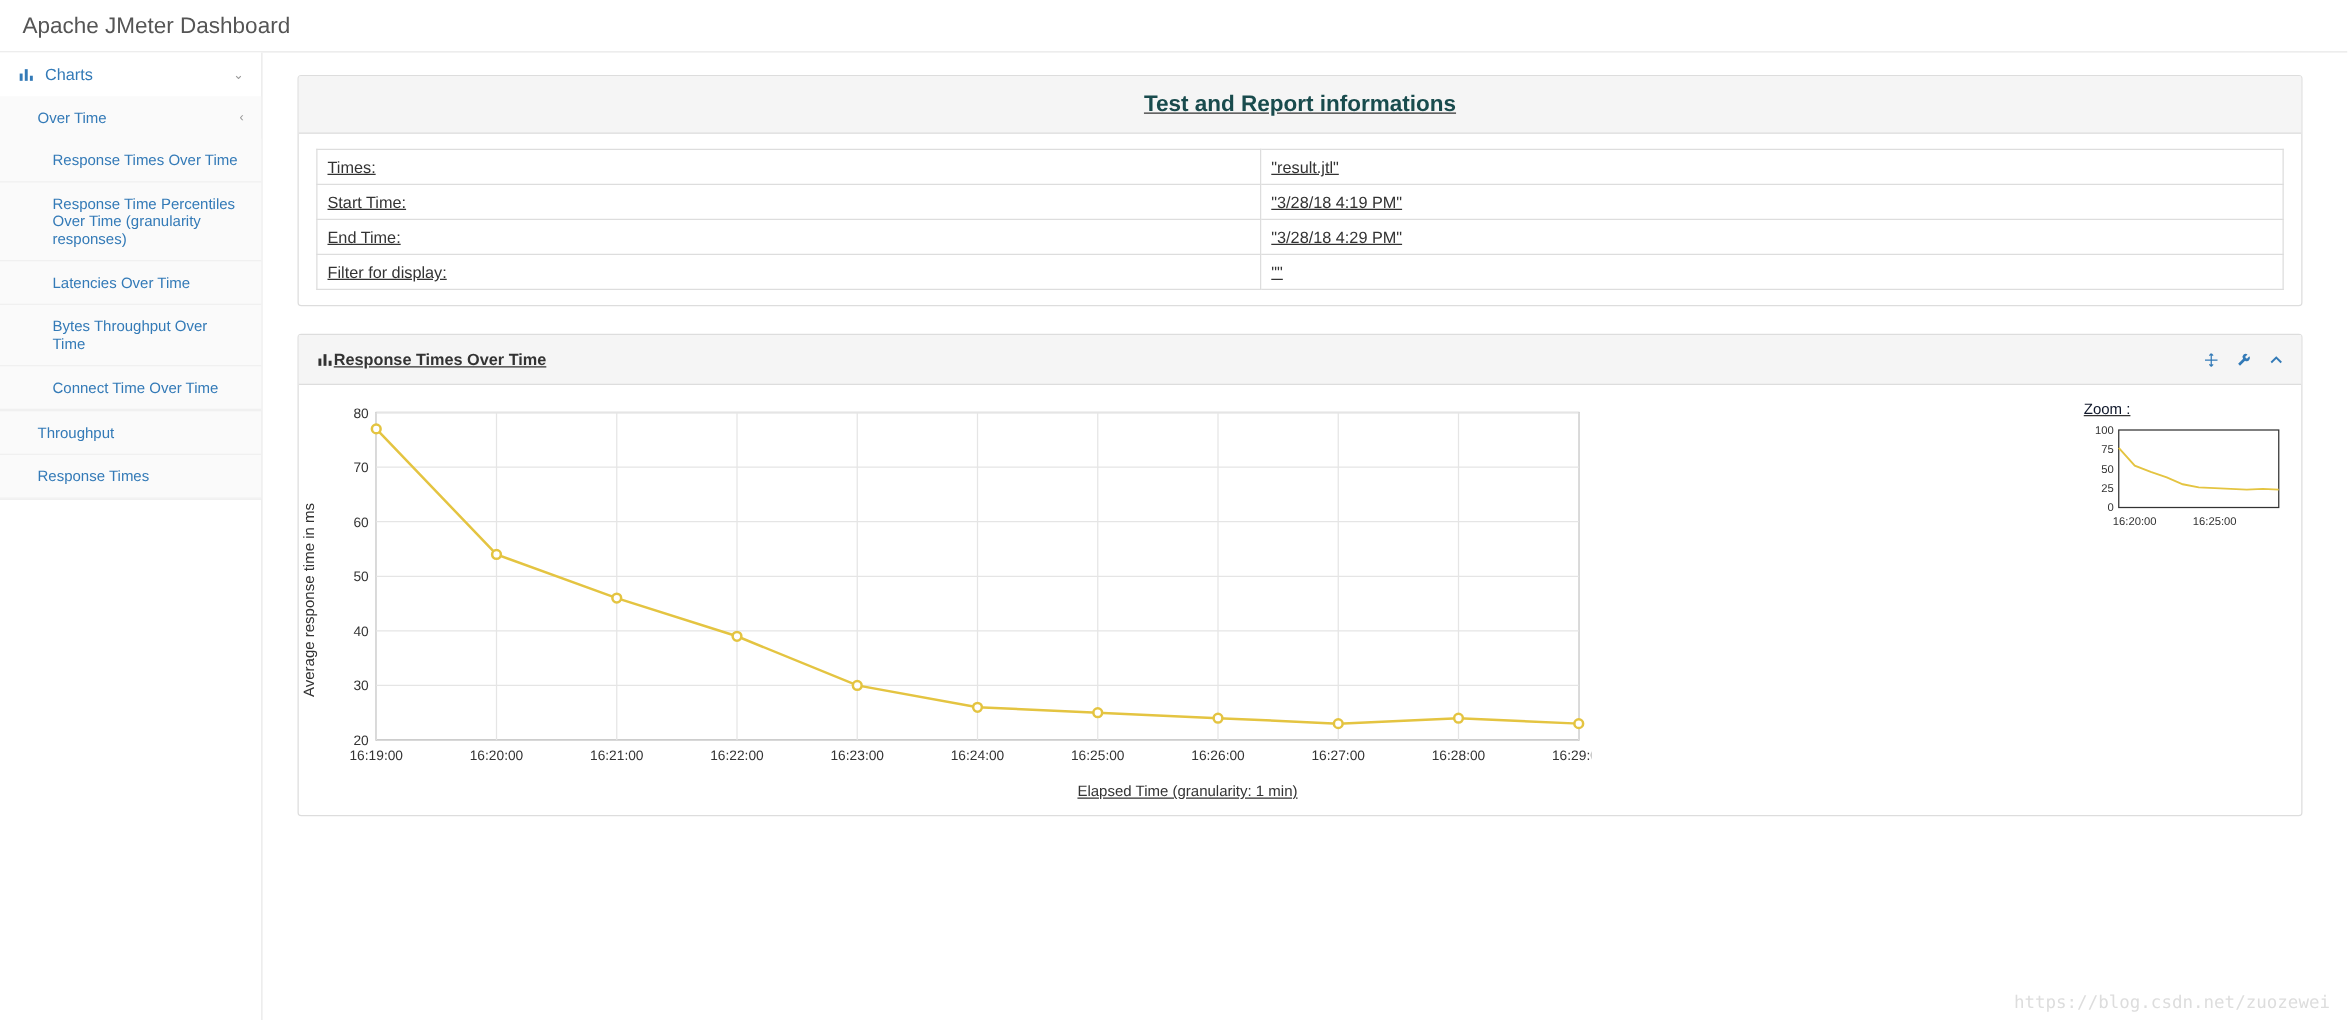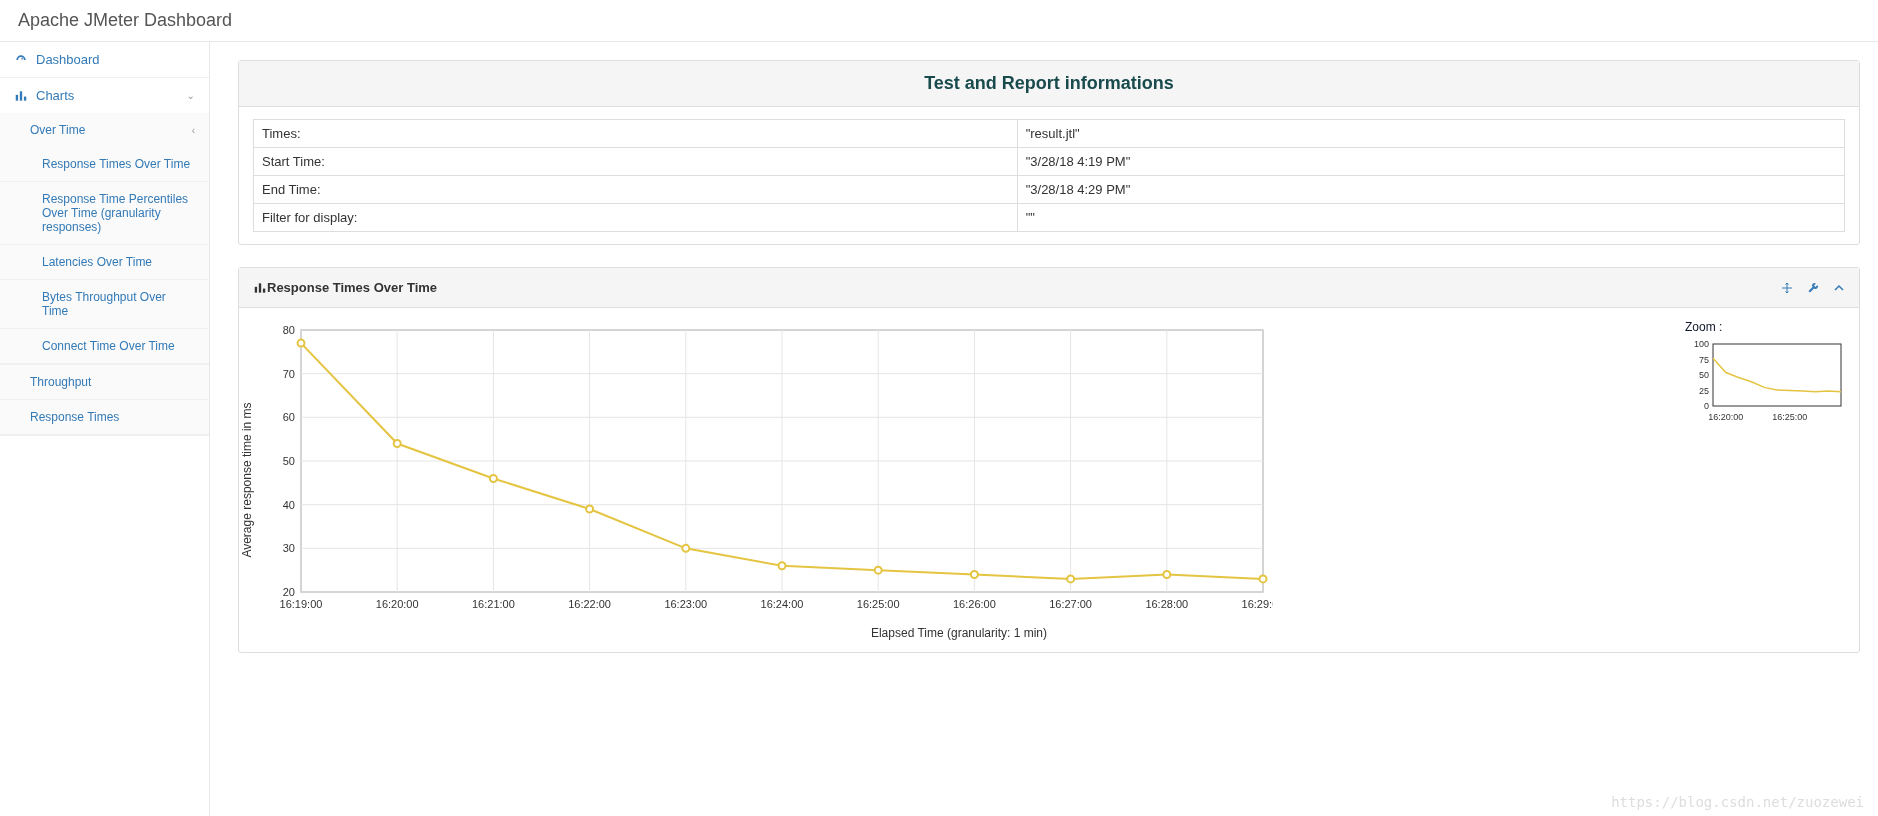--- a/index.html
+++ b/index.html
@@ -11,21 +11,21 @@
   .sidebar ul { list-style: none; }
   .sidebar li { border-bottom: 1px solid #f0f0f0; }
   .sidebar a { display: flex; align-items: center; padding: 10px 14px; color: #337ab7; text-decoration: none; cursor: pointer; }
   .sidebar a .spacer { flex: 1; }
   .sidebar .section > a { font-size: 13px; }
   .sidebar .sub { background: #fafafa; }
   .sidebar .sub a { padding: 10px 14px 10px 30px; font-size: 12px; }
   .sidebar .sub2 a { padding-left: 42px; }
   .sidebar .icon { width: 14px; height: 14px; margin-right: 8px; display: inline-flex; align-items: center; justify-content: center; }
   .chev { font-size: 10px; color: #999; }
-  .content { flex: 1; padding: 18px 18px 18px 28px; }
+  .content { flex: 1; padding: 18px 36px 18px 28px; text-decoration: underline; }
   .panel { border: 1px solid #ddd; border-radius: 3px; margin-bottom: 22px; background: #fff; }
   .panel-hd { background: #f5f5f5; padding: 12px 14px; border-bottom: 1px solid #ddd; display: flex; align-items: center; }
   .panel-hd.center { justify-content: center; }
   .panel-hd h2 { font-size: 18px; font-weight: 700; color: #194B4D; }
   .panel-hd .title { font-size: 13px; font-weight: 700; color: #333; display: flex; align-items: center; }
   .panel-hd .tools { margin-left: auto; display: flex; gap: 14px; color: #337ab7; }
   .panel-hd .tools span { cursor: pointer; }
   .panel-body { padding: 12px 14px; }
   table.info { width: 100%; border-collapse: collapse; }
   table.info td { border: 1px solid #ddd; padding: 6px 8px; font-size: 13px; color: #333; }
@@ -43,30 +43,20 @@
 </head>
 <body>
 
 <div class="header">
   <h1>Apache JMeter Dashboard</h1>
 </div>
 
 <div class="layout">
   <nav class="sidebar">
     <ul>
-      <li class="section">
-          <a>
-        <span class="icon">
-          <svg viewBox="0 0 24 24" width="14" height="14" fill="#337ab7">
-                <path d="M12 4a8 8 0 00-8 8h3a5 5 0 0110 0h3a8 8 0 00-8-8zm0 6l4-3-2 5-2-2z"></path>
-              </svg>
-        </span>
-        <span>Dashboard</span>
-      </a>
-        </li>
       <li class="section">
           <a>
         <span class="icon">
           <svg viewBox="0 0 24 24" width="14" height="14" fill="#337ab7">
                 <rect x="3" y="10" width="4" height="10"></rect>
                 <rect x="10" y="4" width="4" height="16"></rect>
                 <rect x="17" y="13" width="4" height="7"></rect>
               </svg>
         </span>
         <span>Charts</span>

